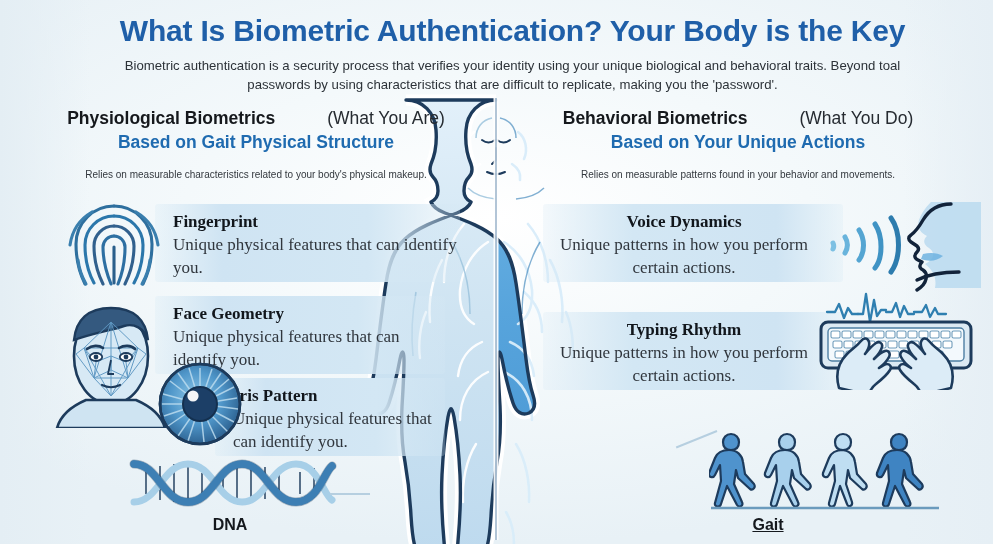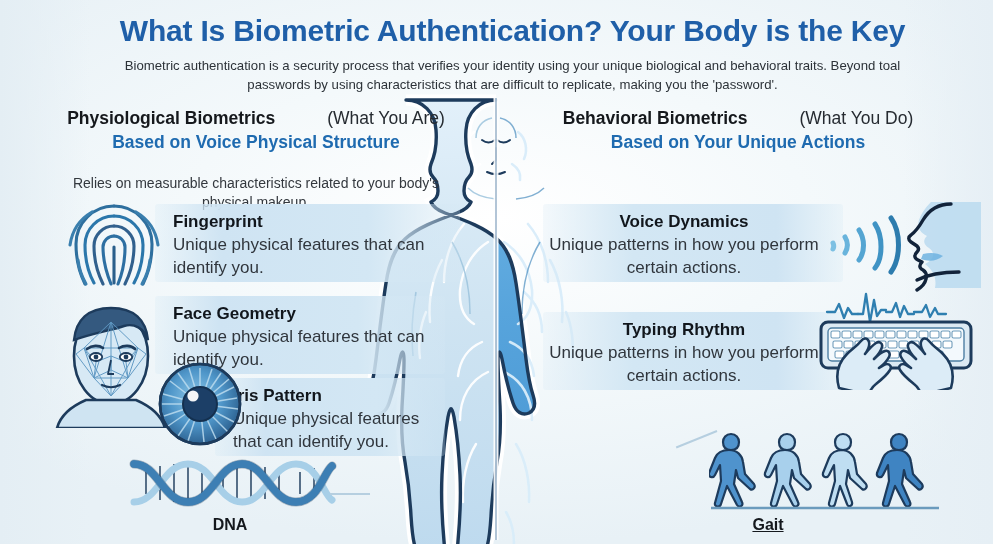--- a/index.html
+++ b/index.html
@@ -38,24 +38,24 @@
   }
 
   
   .colhead { position:absolute; text-align:center; }
   .colhead.left  { left:46px;  top:108px; width:420px; }
   .colhead.right { right:40px; top:108px; width:430px; }
   .ch-line1 { font-size:17.5px; color:#15181c; line-height:1.25; }
   .ch-line1 b { font-weight:bold; }
   .ch-line1 span.light { font-weight:normal; color:#262b31;margin-left:47px; }
   .ch-line2 { font-size:17.5px; font-weight:bold; color:#1f6bb0; margin-top:2px; }
-  .ch-desc  { font-size:14px; color:#33383e; margin-top:21px; line-height:1.35; }
+  .ch-desc  { font-size:10px; color:#33383e; margin-top:15px; line-height:1.35; }
 
   
-  .band { position:absolute; height:78px; }
+  .band { position:absolute; height:78px;font-family:Liberation Serif, serif; }
   .band .bandbg { position:absolute; inset:0; border-radius:3px; }
   .band.left .bandbg {
     background:linear-gradient(to right, rgba(198,226,242,0.18) 0%, #cfe4f3 22%, #d3e7f4 70%, rgba(214,232,244,0.25) 100%);
   }
   .band.right .bandbg {
     background:linear-gradient(to left, rgba(198,226,242,0.18) 0%, #cfe4f3 22%, #d3e7f4 70%, rgba(214,232,244,0.25) 100%);
   }
   .band .txt { position:absolute; top:8px; }
   .band.left  .txt { left:18px; text-align:left; }
   .band.right .txt { right:18px; text-align:center; }
@@ -234,30 +234,31 @@
       <line x1="140" y1="6" x2="140" y2="448" stroke="#ffffff" stroke-width="5" opacity="0.92"></line>
       <line x1="140" y1="6" x2="140" y2="448" stroke="#2a5f8e" stroke-width="1.3" opacity="0.55"></line>
     </svg>
   </div>
 
   <div class="colhead left">
     <div class="ch-line1">
       <b>Physiological Biometrics</b>
       <span class="light">(What You Are)</span>
     </div>
-    <div class="ch-line2">Based on Voice Physical Structure</div>
+    <div class="ch-line2">Based on Gait Physical Structure</div>
     <div class="ch-desc">Relies on measurable characteristics related to your body's physical makeup.</div>
   </div>
 
   <div class="colhead right">
     <div class="ch-line1">
       <b>Behavioral Biometrics</b>
       <span class="light">(What You Do)</span>
     </div>
     <div class="ch-line2">Based on Your Unique Actions</div>
+    <div class="ch-desc">Relies on measurable patterns found in your behavior and movements.</div>
   </div>
 
   <div class="band left" id="band-fingerprint">
     <div class="bandbg"></div>
     <div class="txt">
       <div class="feat-title">Fingerprint</div>
       <div class="feat-desc">Unique physical features that can identify you.</div>
     </div>
   </div>
 

